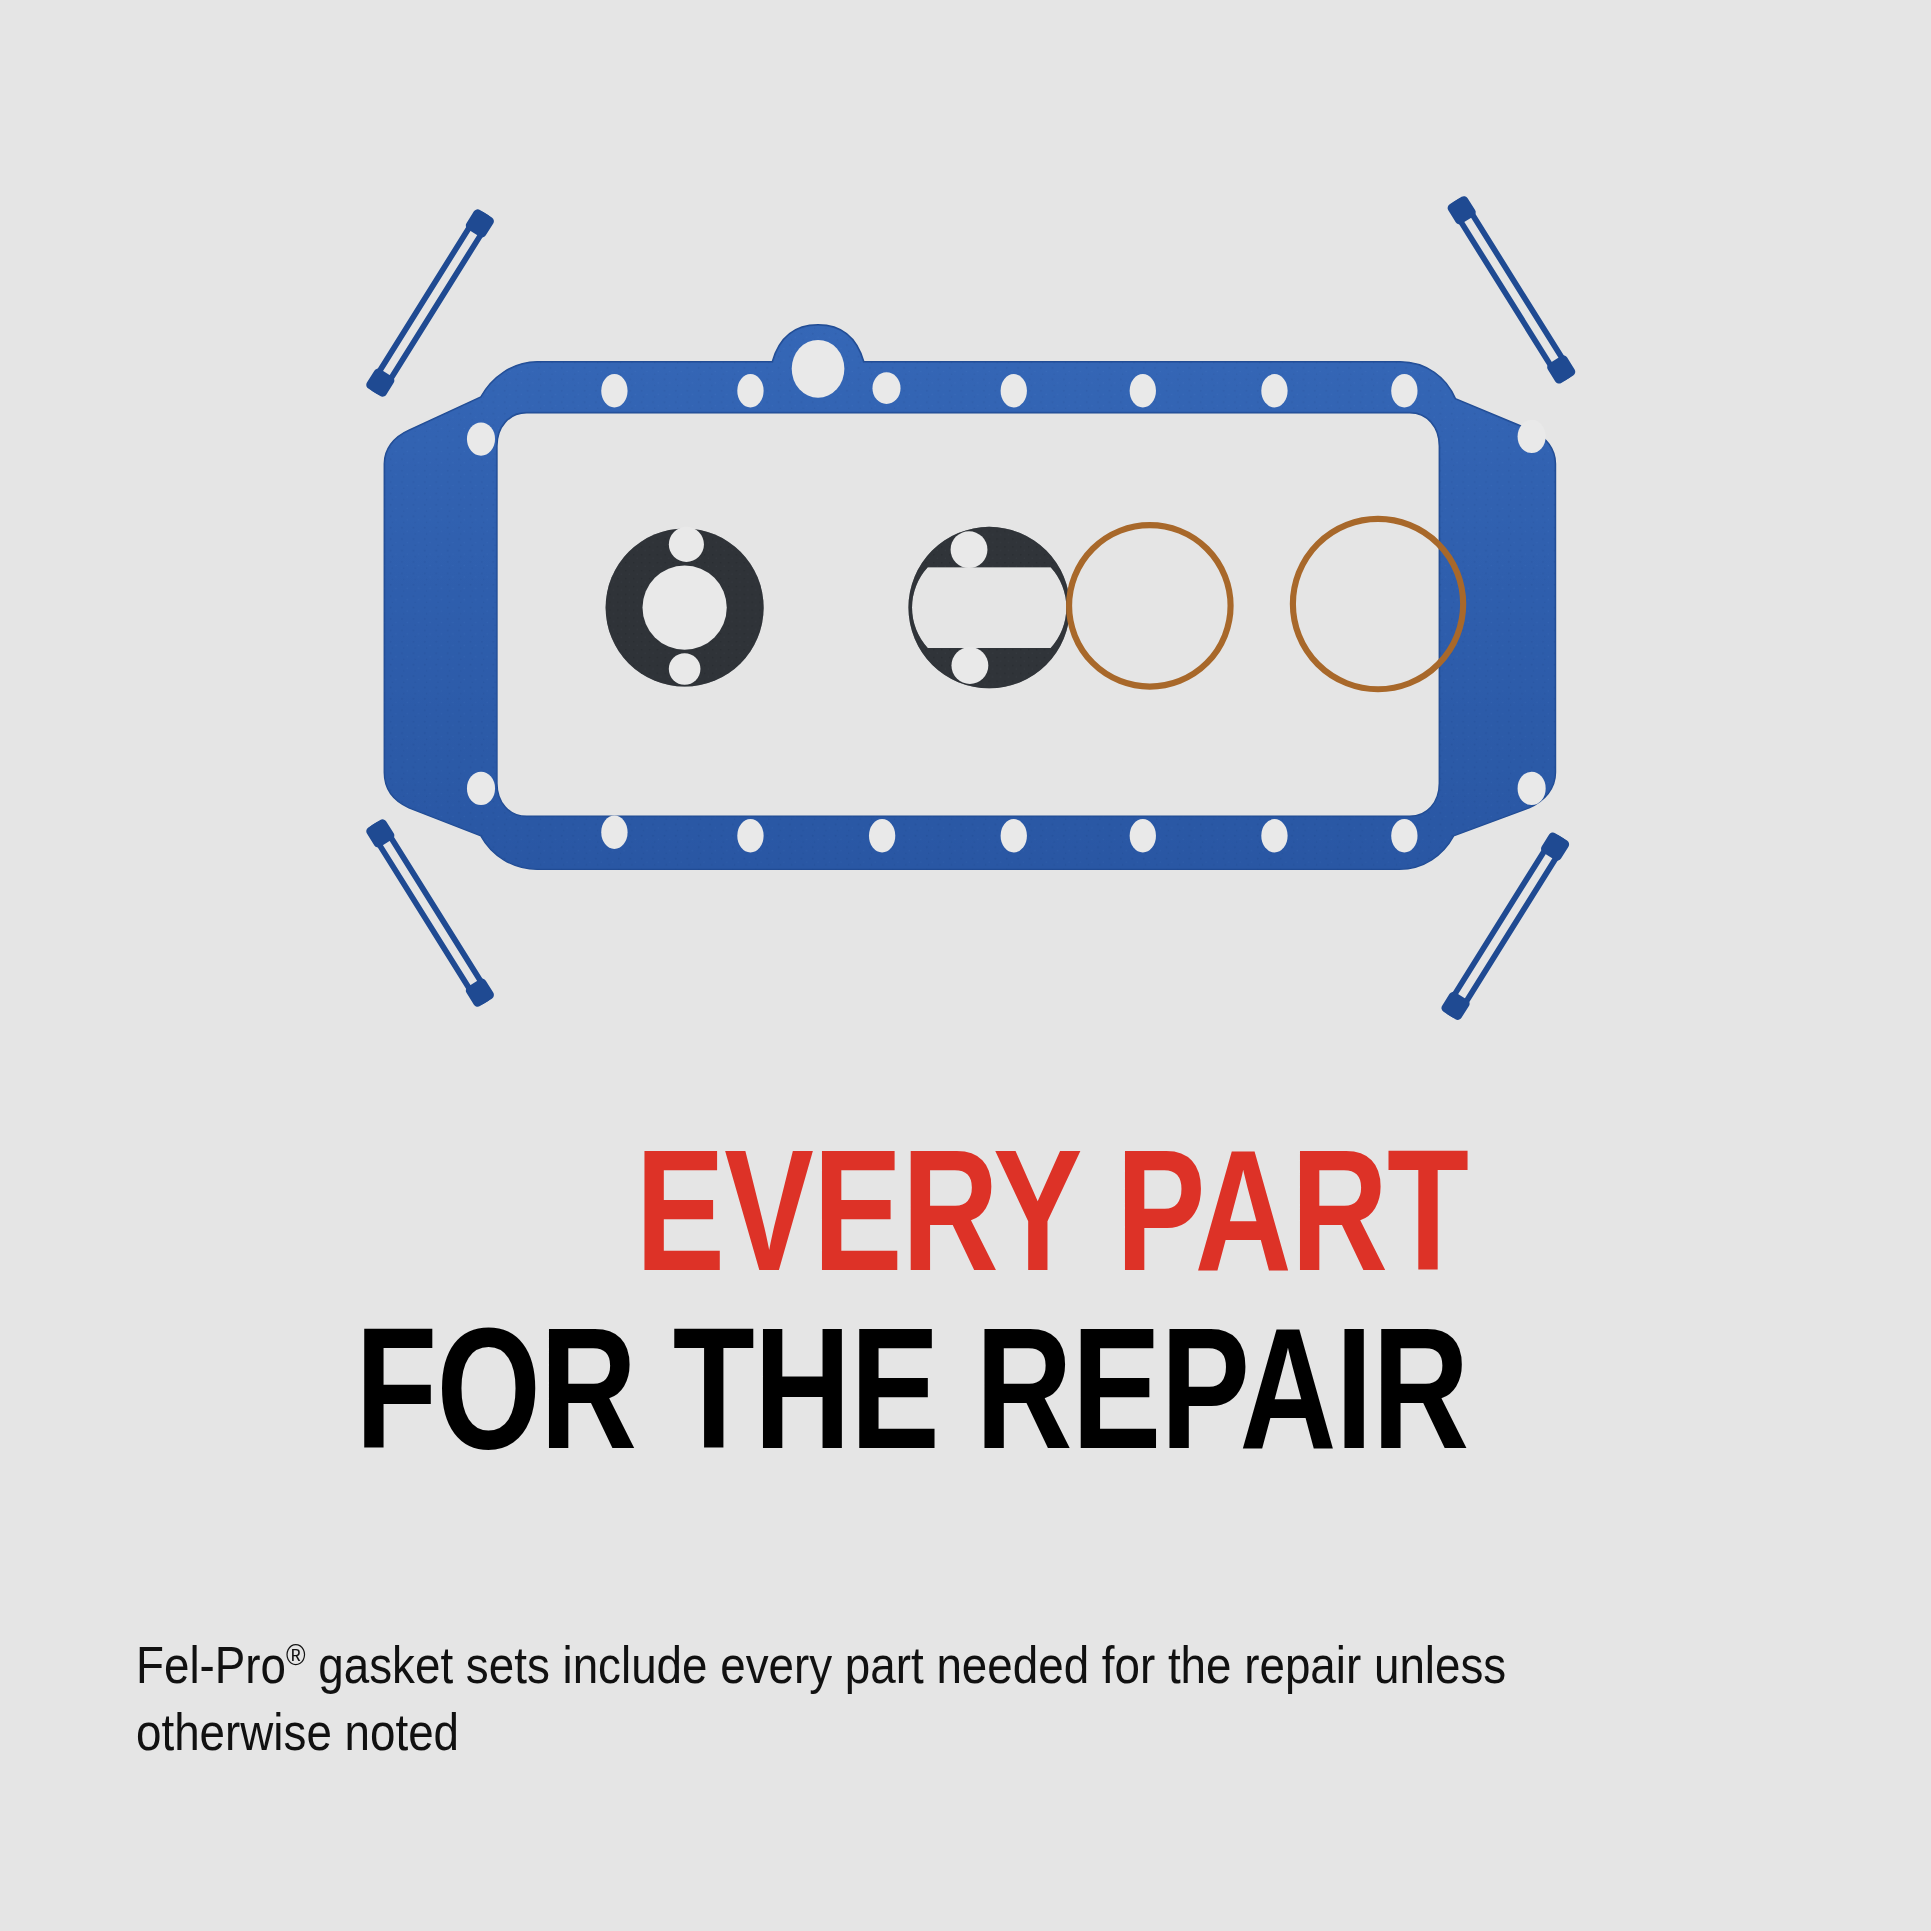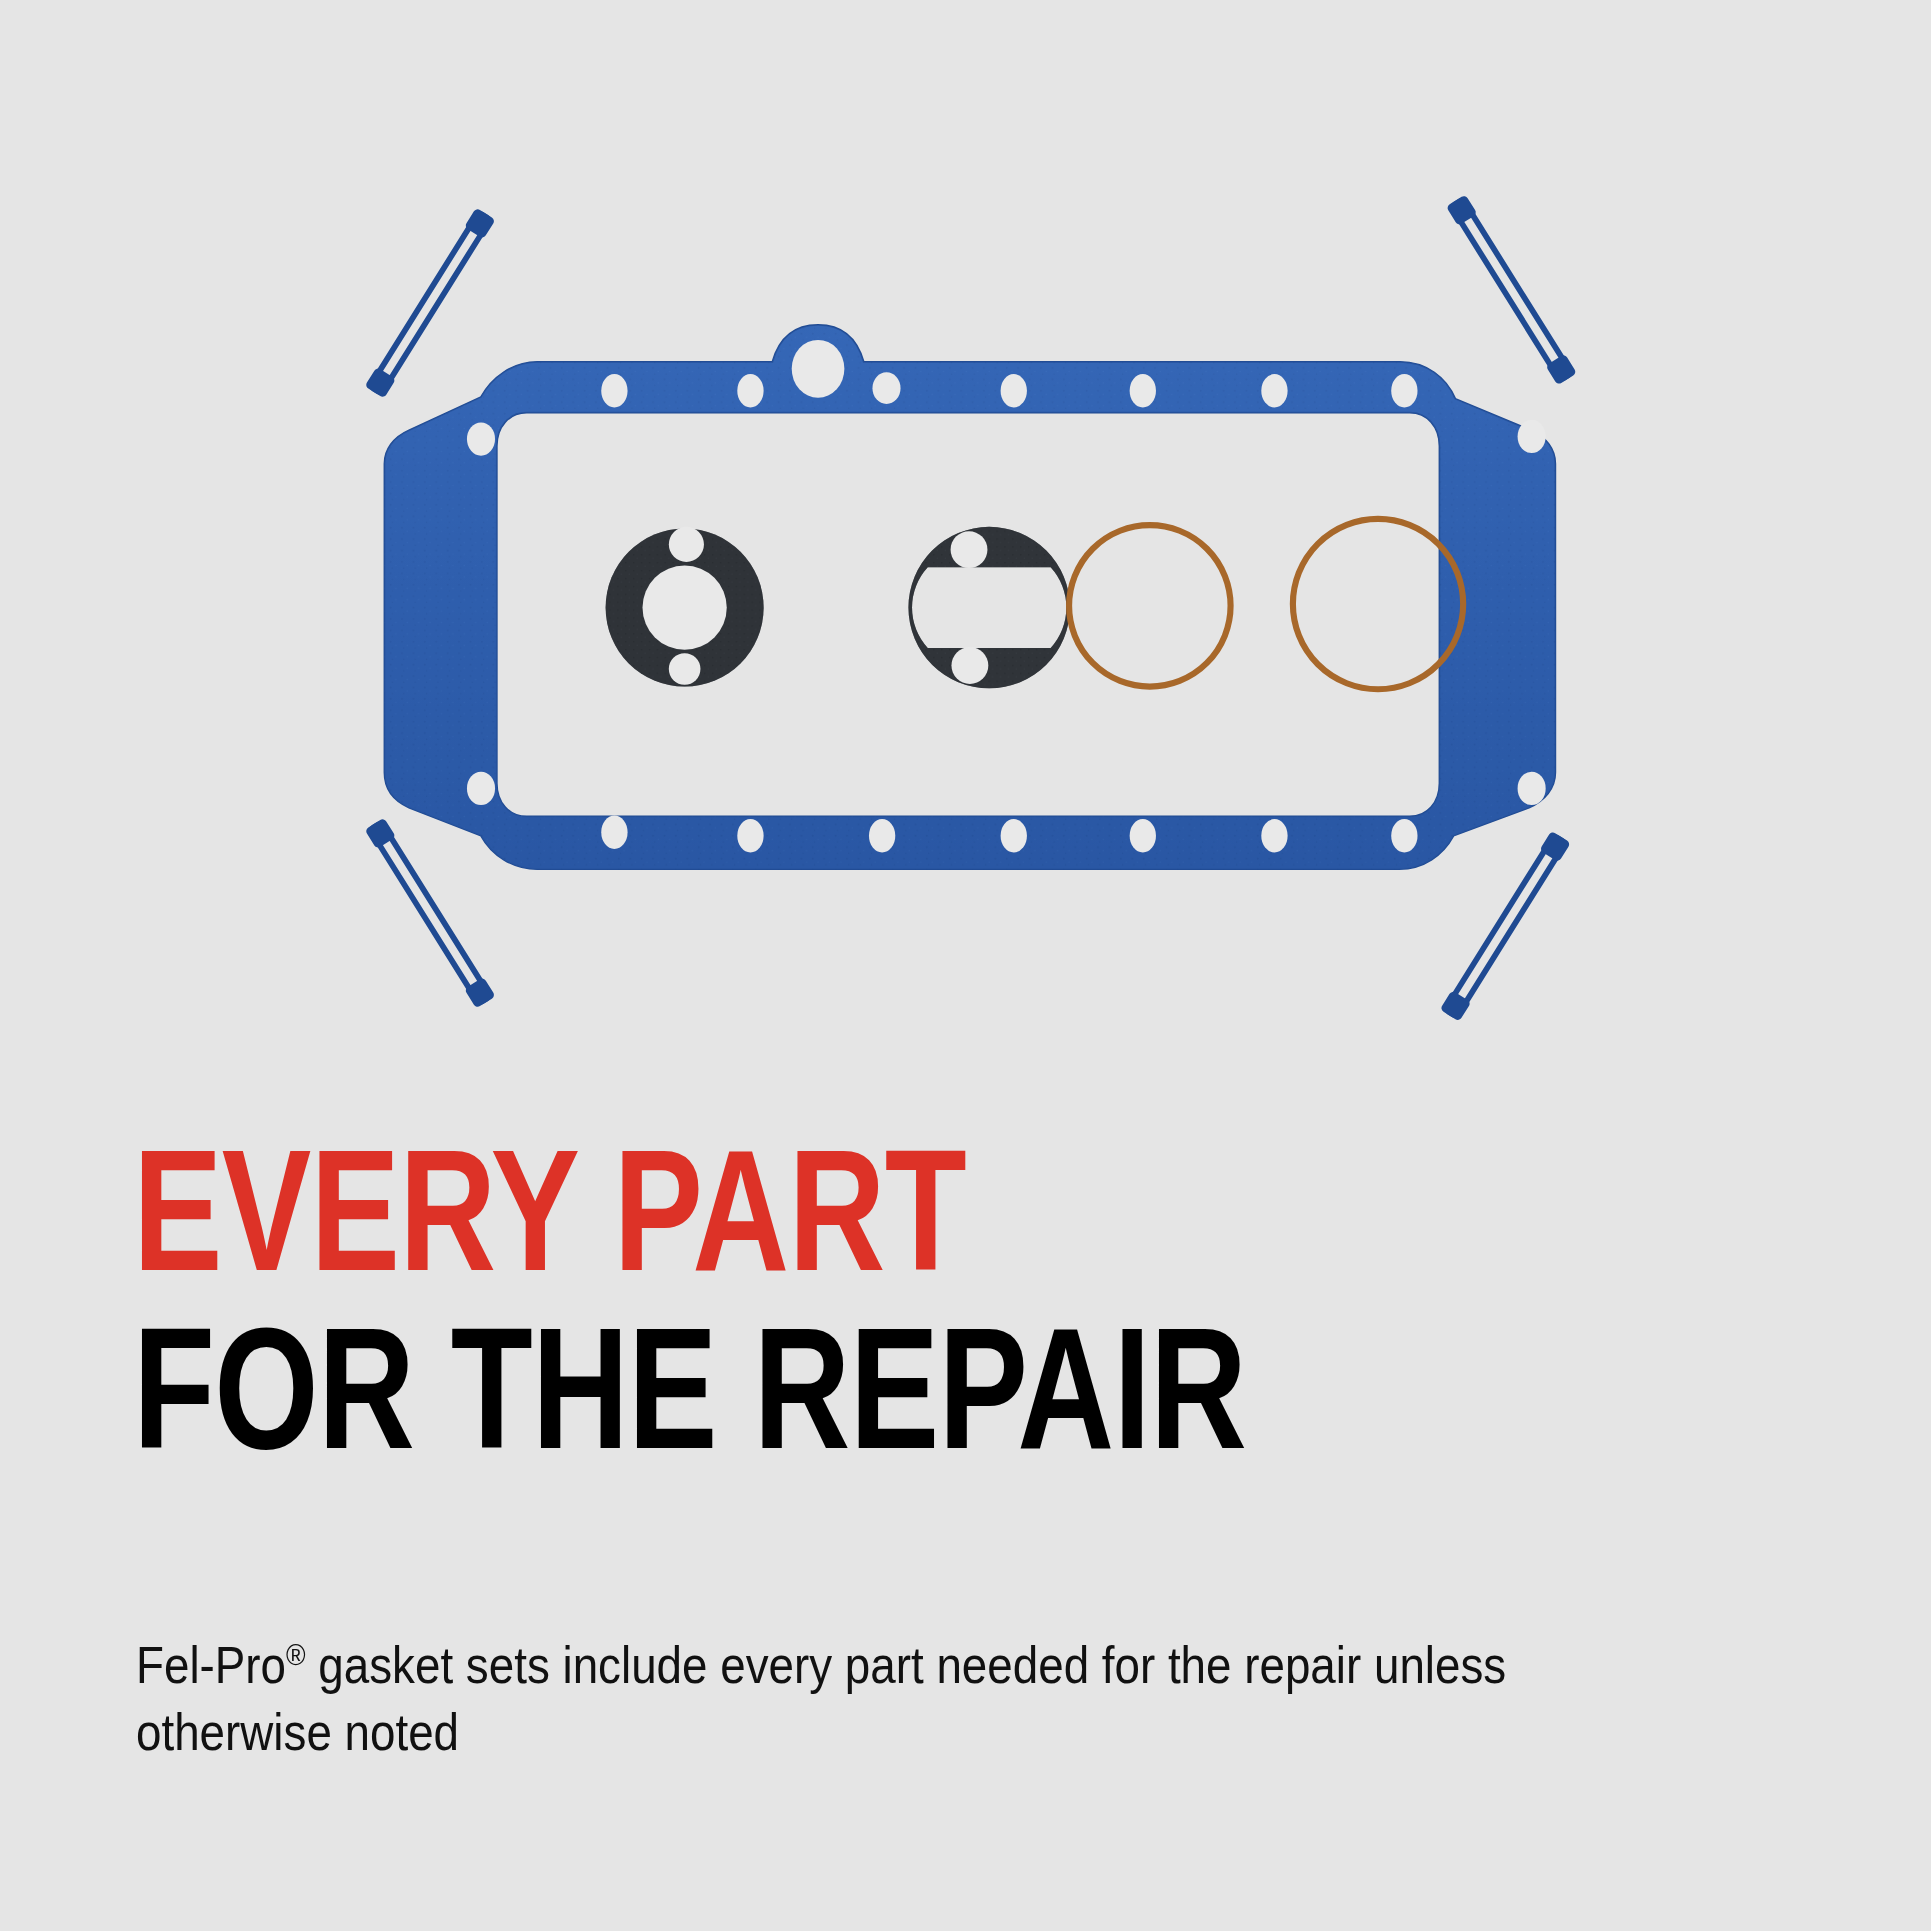--- a/index.html
+++ b/index.html
@@ -26,23 +26,24 @@
   }
   #product-image svg {
     display: block;
     width: 1931px;
     height: 1080px;
   }
 
   
   #copy-block {
     position: absolute;
-    left: 133px;
+    left: 140px;
     top: 1131px;
     width: 1703px;
+    text-align: right;
   }
 
   .headline {
     font-family: "Liberation Sans Narrow", "Liberation Sans", sans-serif;
     font-weight: bold;
     font-size: 172px;
     line-height: 0.92;
     letter-spacing: -0.9px;
     margin: 0;
     padding: 0;

